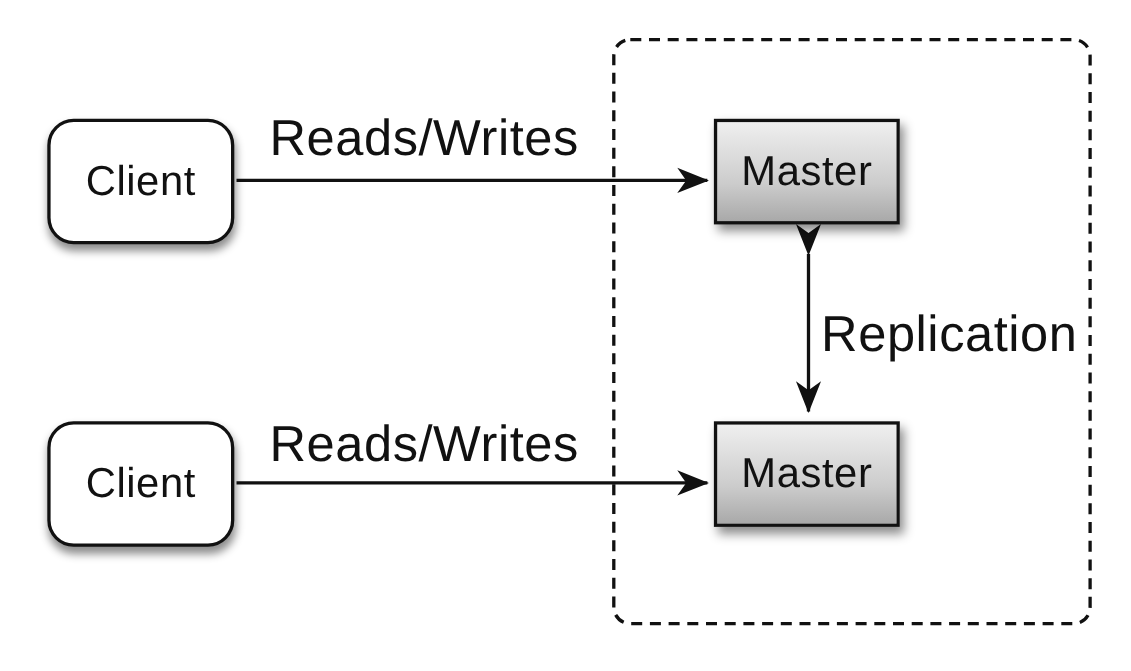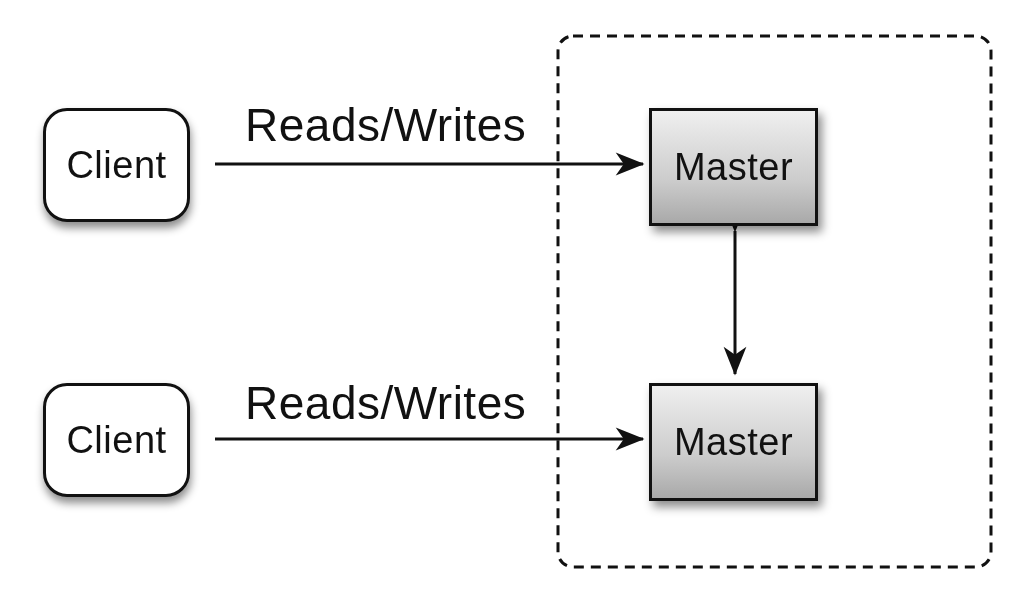--- a/index.html
+++ b/index.html
@@ -45,30 +45,30 @@
     position: absolute;
     display: flex;
     align-items: center;
     justify-content: center;
     font-size: 38px;
     line-height: 1;
     color: var(--text);
     letter-spacing: 0.5px;
   }
   .node-client {
-    width: 147px;
+    width: 170px;
     height: 114px;
     background: var(--client_fill);
     border: 3px solid var(--stroke);
     border-radius: 24px;
     box-shadow: 1px 6px 8px rgba(0,0,0,0.45);
   }
   .node-master {
     width: 169px;
-    height: 118px;
+    height: 96px;
     background: linear-gradient(to bottom, var(--master_top) 0%, #cccccc 62%, var(--master_bottom) 100%);
     border: 3px solid var(--stroke);
     box-shadow: 4px 6px 9px rgba(0,0,0,0.45);
   }
   #client-top    { left: 43px;  top: 108px; }
   #client-bottom { left: 43px;  top: 383px; }
   #master-top    { left: 649px; top: 108px; }
   #master-bottom { left: 649px; top: 383px; }
   .edge-label {
     position: absolute;
@@ -117,14 +117,15 @@
   </div>
 
   <div class="node node-master" id="master-bottom">
     <span>Master</span>
   </div>
 
   <div class="edge-label" id="label-rw-top">Reads/Writes</div>
 
   <div class="edge-label" id="label-rw-bottom">Reads/Writes</div>
 
+  <div class="edge-label" id="label-replication">Replication</div>
 
 </div>
 
 </body></html>

